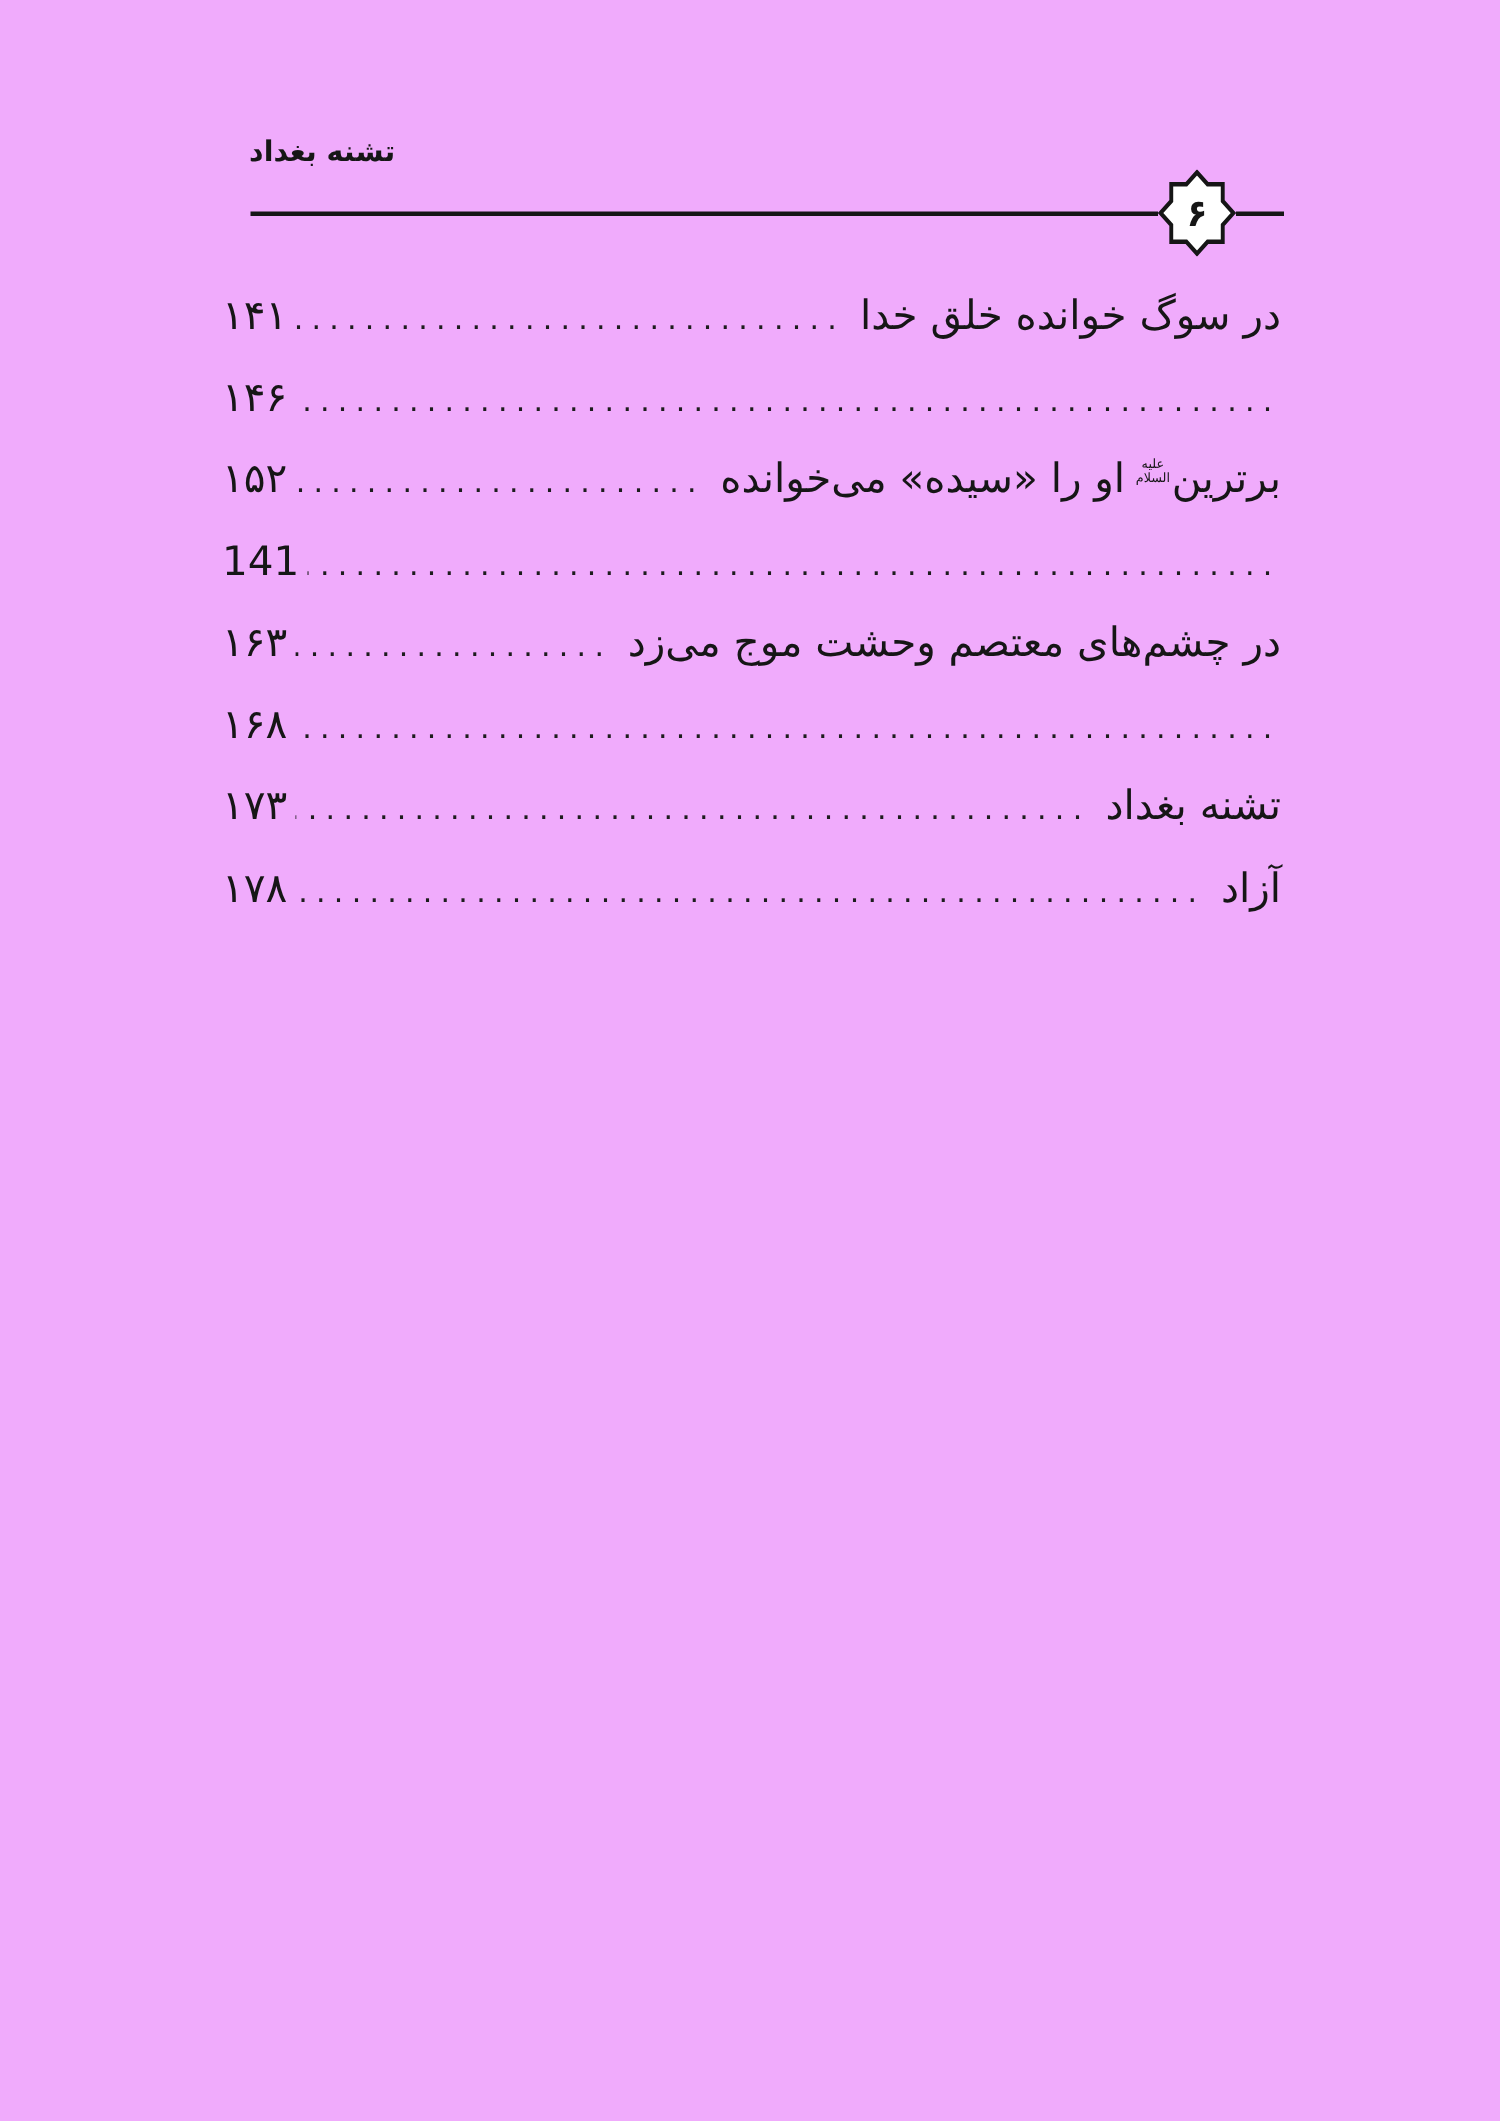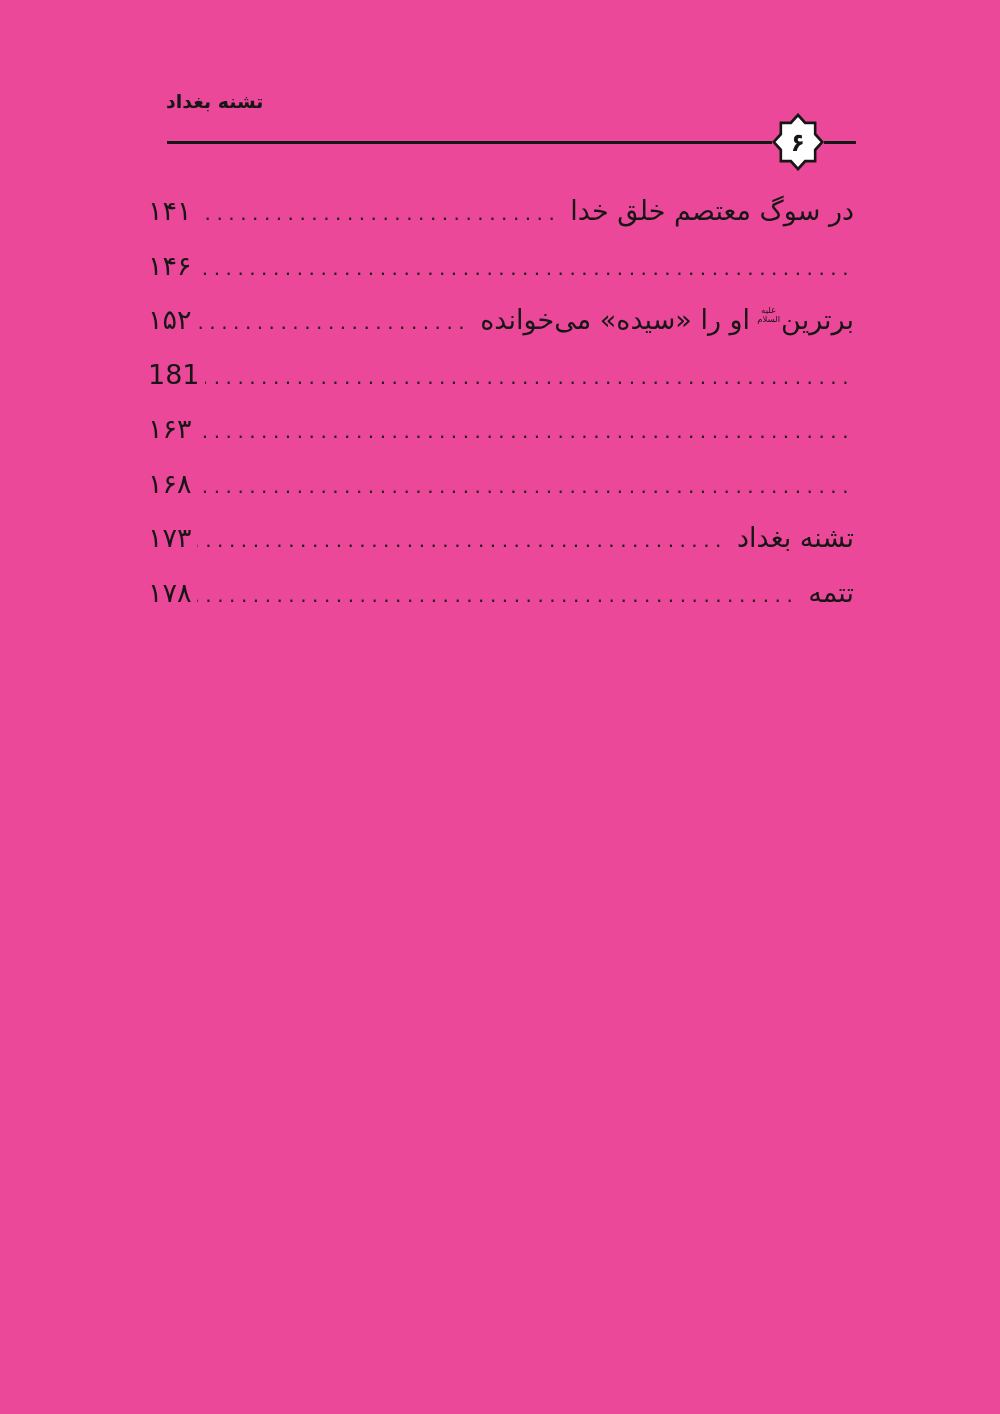--- a/index.html
+++ b/index.html
@@ -1,19 +1,19 @@
 <!DOCTYPE html>
 <html lang="fa"><head>
 <meta charset="utf-8">
 <style>
   html,body{margin:0;padding:0;background:#ffffff;}
   .page{
     position:relative;
     width:1000px;height:1414px;
-    background:#ec4899;
+    background:#f0abfc;
     color:#161616;
     font-family:"DejaVu Sans",sans-serif;
     overflow:hidden;
   }
   
   .book-title{
     position:absolute;left:166px;top:90px;
     font-size:19px;font-weight:bold;
     direction:rtl;white-space:nowrap;
   }
@@ -69,59 +69,60 @@
         </svg>
       </span>
 
       <div class="dash"></div>
     </div>
   </header>
 
   <main class="toc">
 
     <div class="toc-row" dir="rtl">
-      <span class="t">در سوگ معتصم خلق خدا</span>
+      <span class="t">در سوگ خوانده خلق خدا</span>
       <span class="dots">............................................................................................................................................</span>
       <span class="pg">۱۴۱</span>
     </div>
 
     <div class="toc-row" dir="rtl">
       <span class="dots">............................................................................................................................................</span>
       <span class="pg">۱۴۶</span>
     </div>
 
     <div class="toc-row" dir="rtl">
       <span class="t">
         <span>برترین</span><span class="honorific">علیه السلام</span><span>او را «سیده» می‌خوانده</span>
       </span>
       <span class="dots">............................................................................................................................................</span>
       <span class="pg">۱۵۲</span>
     </div>
 
     <div class="toc-row" dir="rtl">
       <span class="dots">............................................................................................................................................</span>
-      <span class="pg">181</span>
+      <span class="pg">141</span>
     </div>
 
     <div class="toc-row" dir="rtl">
+      <span class="t">در چشم‌های معتصم وحشت موج می‌زد</span>
       <span class="dots">............................................................................................................................................</span>
       <span class="pg">۱۶۳</span>
     </div>
 
     <div class="toc-row" dir="rtl">
       <span class="dots">............................................................................................................................................</span>
       <span class="pg">۱۶۸</span>
     </div>
 
     <div class="toc-row" dir="rtl">
       <span class="t">تشنه بغداد</span>
       <span class="dots">............................................................................................................................................</span>
       <span class="pg">۱۷۳</span>
     </div>
 
     <div class="toc-row" dir="rtl">
-      <span class="t">تتمه</span>
+      <span class="t">آزاد</span>
       <span class="dots">............................................................................................................................................</span>
       <span class="pg">۱۷۸</span>
     </div>
 
   </main>
 </div>
 
 </body></html>

